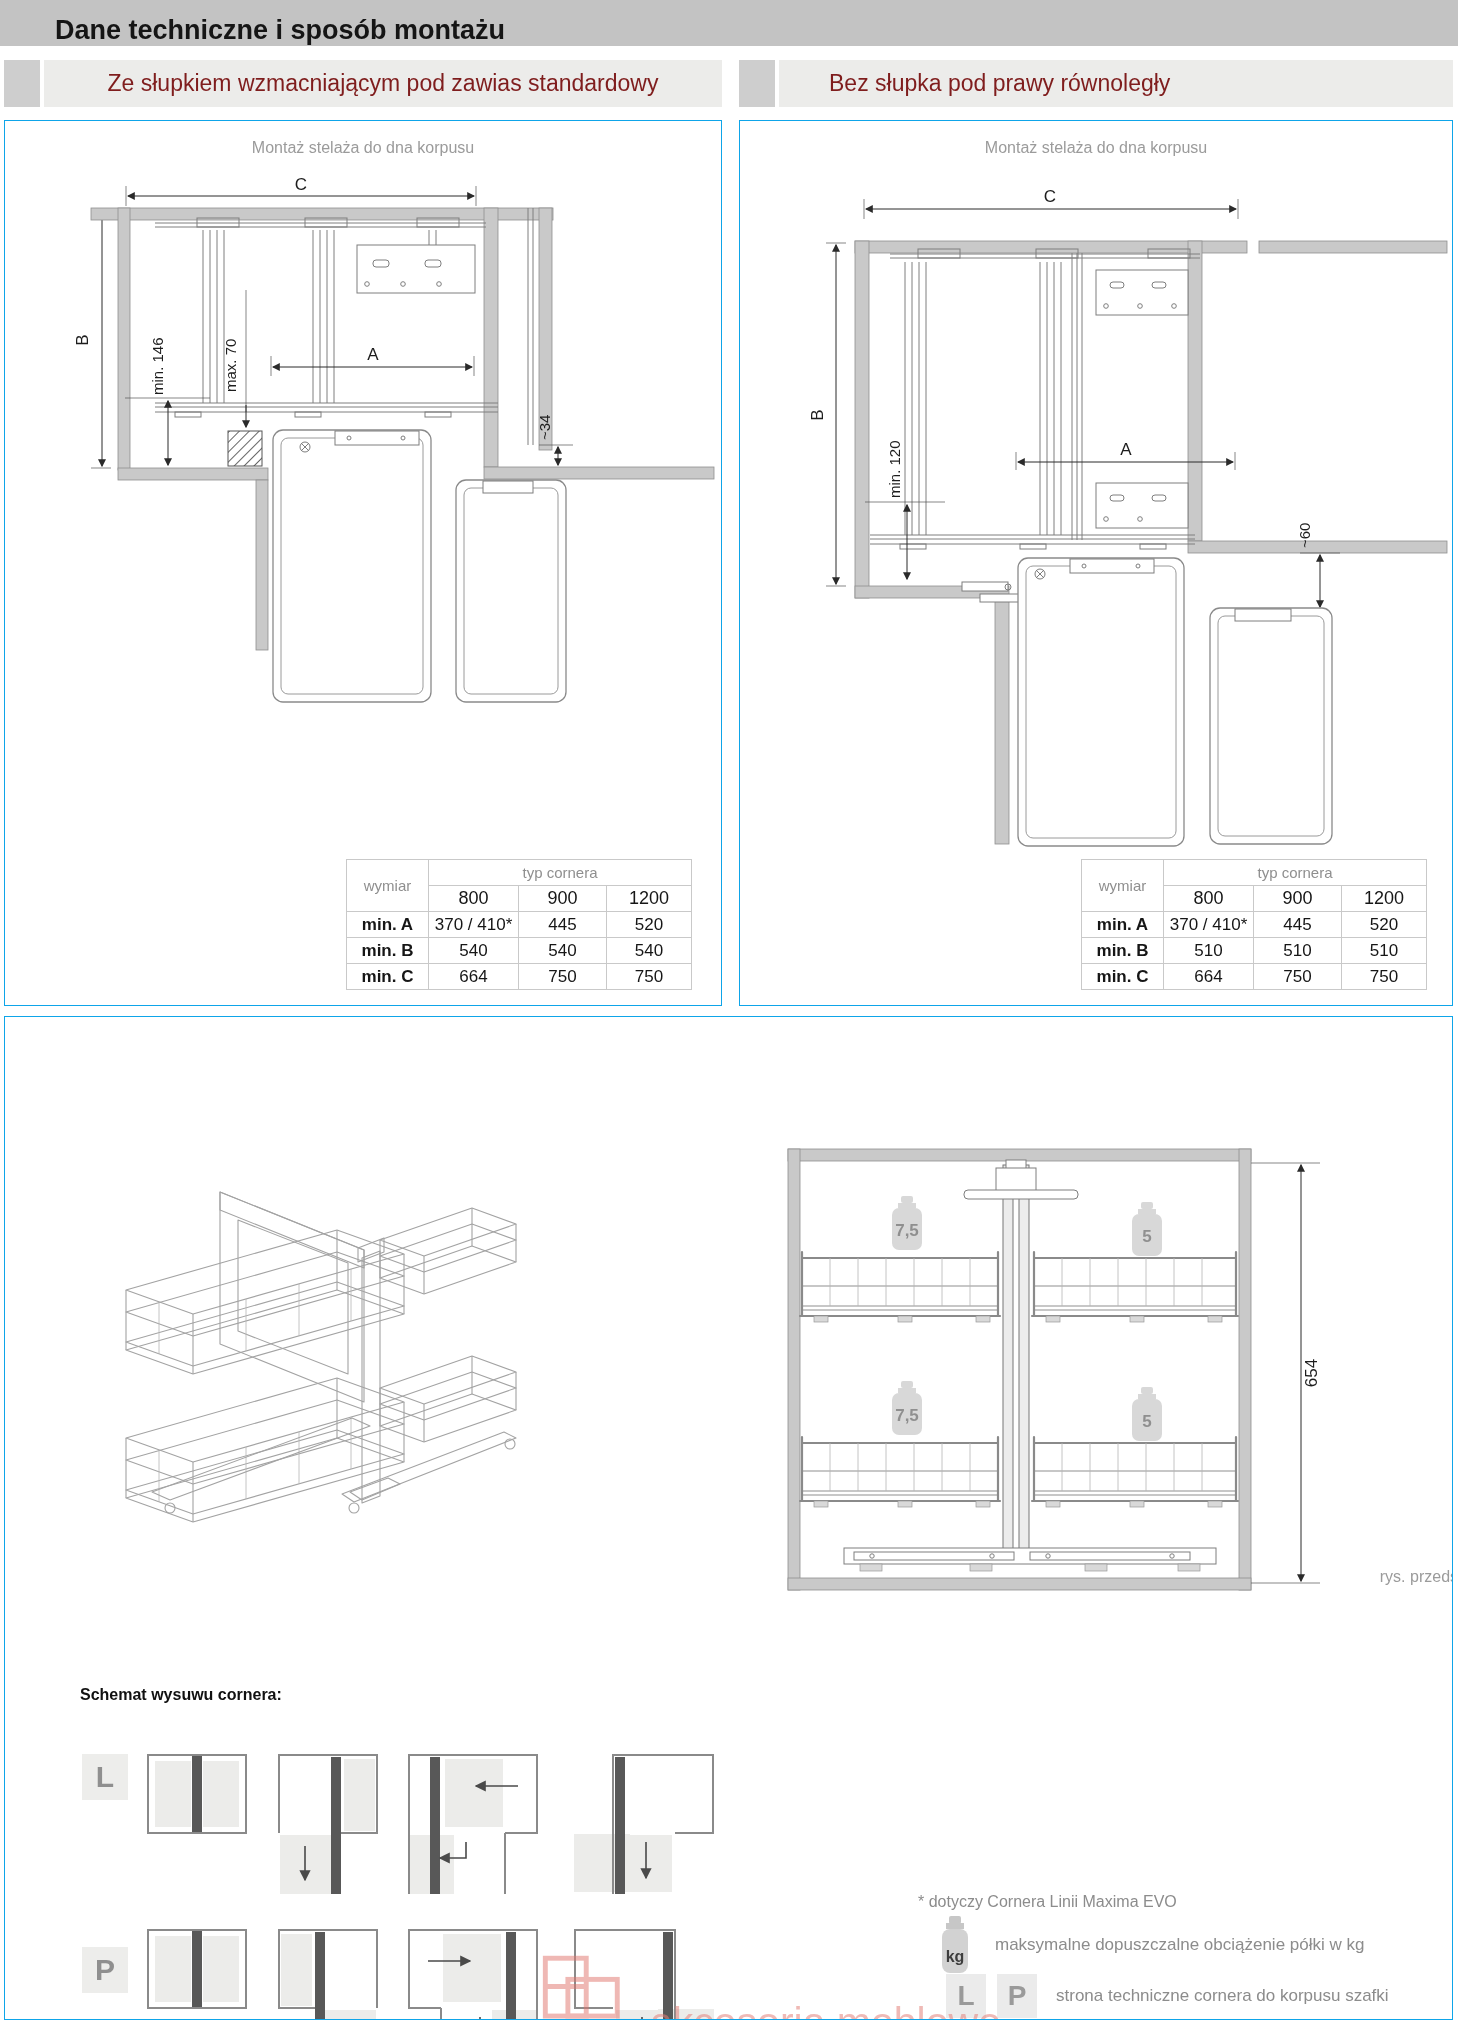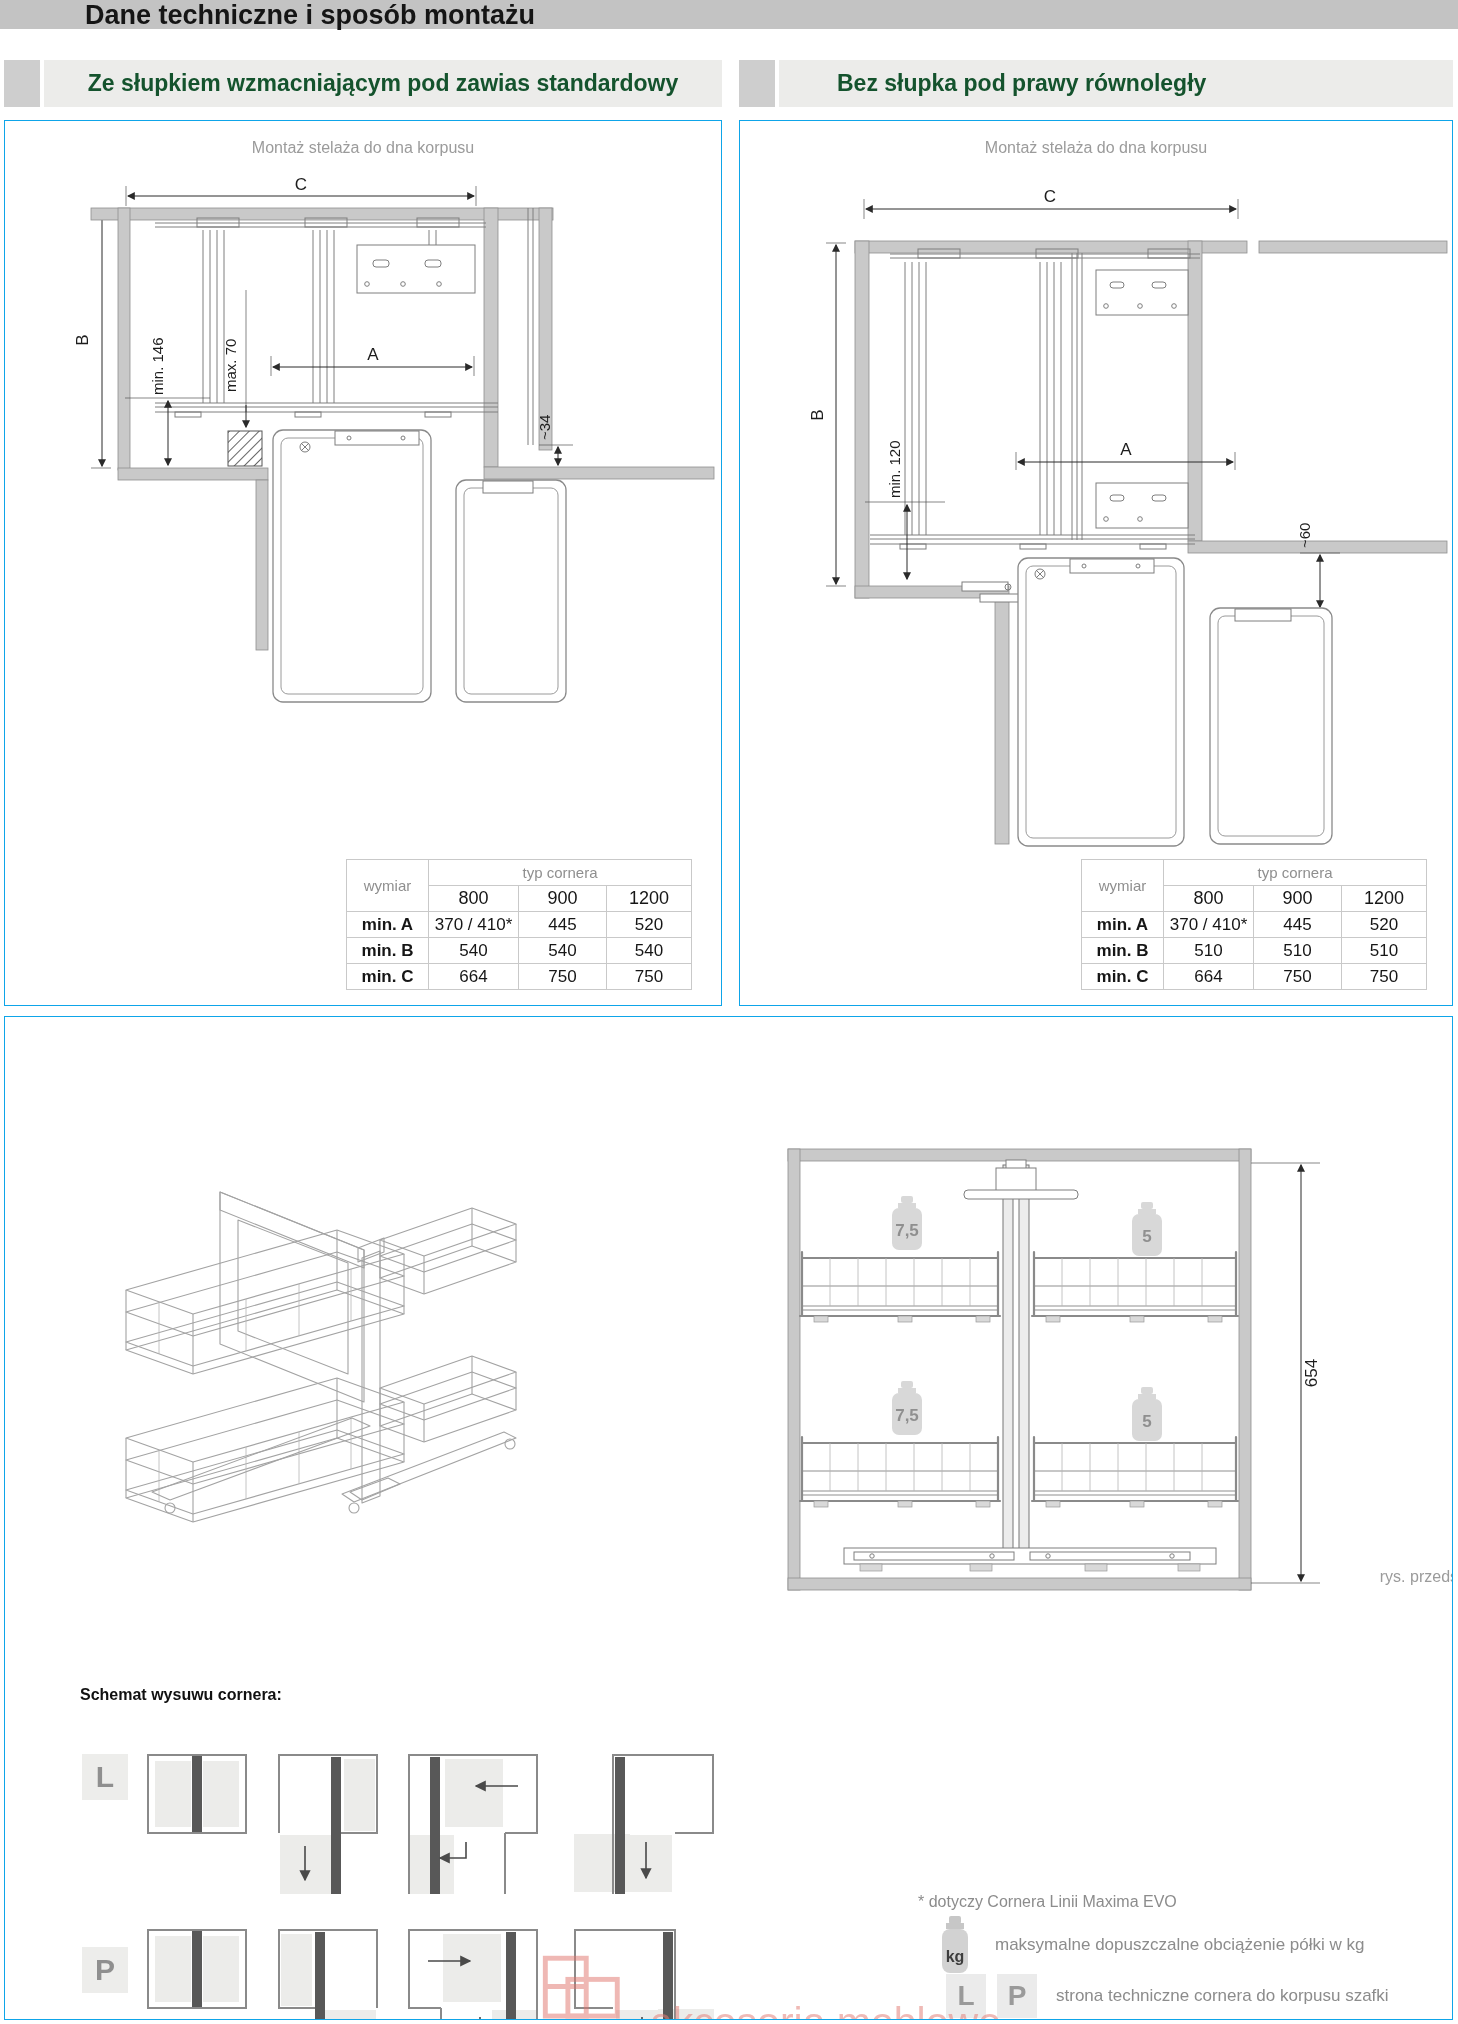--- a/index.html
+++ b/index.html
@@ -1,25 +1,25 @@
 <!DOCTYPE html>
 <html><head>
 <meta charset="utf-8">
 <style>
   html,body{margin:0;padding:0}
   body{width:1458px;height:2024px;position:relative;background:#fff;
        font-family:"Liberation Sans",sans-serif;overflow:hidden}
   .abs{position:absolute}
   
-  .titlebar{left:0;top:0;width:1458px;height:29px;background:#c3c3c3;
-            display:flex;align-items:flex-start;padding-left:85px;box-sizing:border-box}
+  .titlebar{left:0;top:0;width:1458px;height:46px;background:#c3c3c3;
+            display:flex;align-items:flex-end;padding-left:55px;box-sizing:border-box}
   .titlebar h1{font-size:27px;margin:0;color:#151515;font-weight:bold}
   .sec-accent{top:60px;width:36px;height:47px;background:#cecece}
   .secbar{top:60px;height:47px;background:#ececea;display:flex;align-items:center;box-sizing:border-box}
-  .secbar h2{font-size:23px;margin:16px;color:#14532d;font-weight:bold}
+  .secbar h2{font-size:23px;margin:8px;color:#7f1d1d;font-weight:normal}
   
   .panel{background:#fff;border:1px solid #0ea5e9;box-sizing:border-box}
   #panel-left{left:4px;top:120px;width:718px;height:886px}
   #panel-right{left:739px;top:120px;width:714px;height:886px}
   #panel-mid{left:4px;top:1016px;width:1449px;height:1004px;overflow:hidden}
   .diag-title{width:100%;text-align:center;color:#9b9b9b;font-size:16px}
   
   .wl{fill:#c9c9c9;stroke:#8f8f8f;stroke-width:.8}
   .fr{fill:none;stroke:#7e7e7e;stroke-width:1}
   .fr2{fill:#fff;stroke:#7e7e7e;stroke-width:1}

